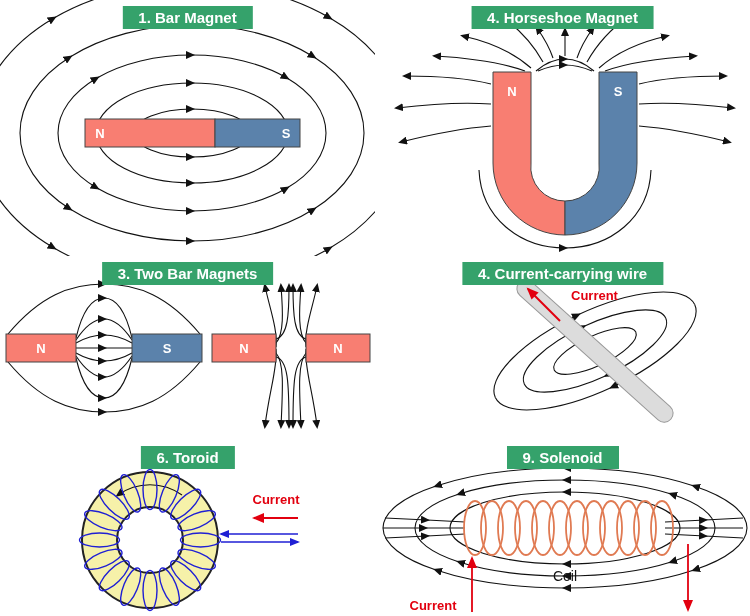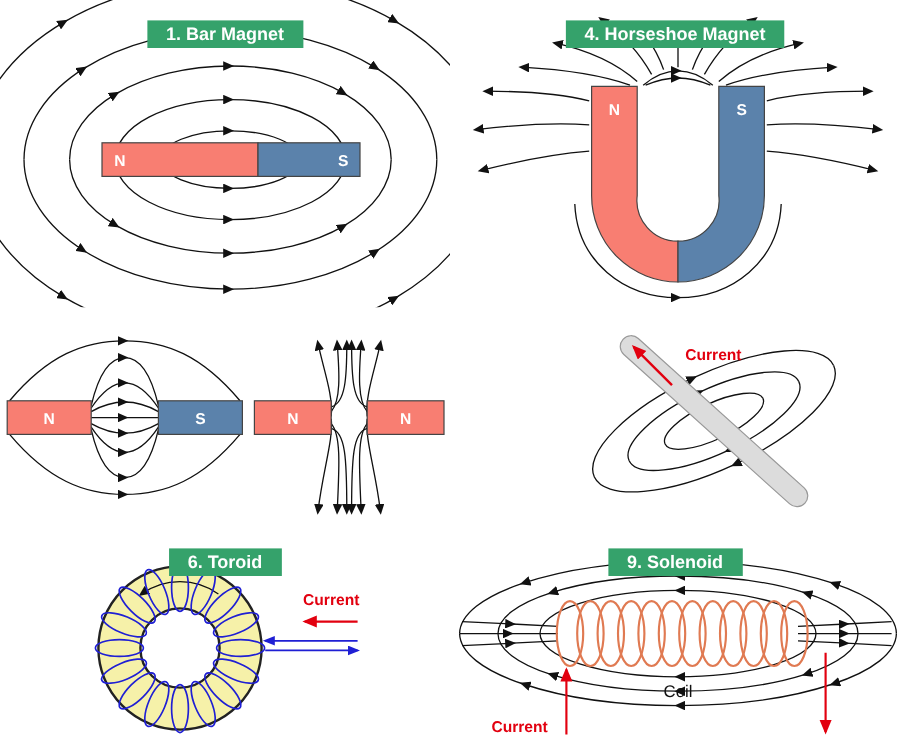--- a/index.html
+++ b/index.html
@@ -1,20 +1,20 @@
 <!DOCTYPE html>
 <html><head>
 <meta charset="utf-8">
 <style>
   html,body{margin:0;padding:0;background:#fff;}
   .stage{position:relative;width:750px;height:616px;background:#fff;overflow:hidden;
          font-family:"Liberation Sans",sans-serif;}
   .panel{position:absolute;overflow:hidden;}
   .panel svg{position:absolute;left:0;top:0;}
-  .banner{position:absolute;top:17px;left:50%;transform:translateX(-50%);
+  .banner{position:absolute;top:6px;left:50%;transform:translateX(-50%);
           background:#35a26b;color:#fff;font:bold 15px "Liberation Sans",sans-serif;
           padding:3px 16px;white-space:nowrap;z-index:3;}
   #p1{left:0;top:0;width:375px;height:256px;}
   #p2{left:375px;top:0;width:375px;height:256px;}
   #p3{left:0;top:256px;width:375px;height:184px;}
   #p4{left:375px;top:256px;width:375px;height:184px;}
   #p5{left:0;top:440px;width:375px;height:176px;}
   #p6{left:375px;top:440px;width:375px;height:176px;}
   .fl{fill:none;stroke:#111;stroke-width:1.1;}
   .pole{font:bold 13px "Liberation Sans",sans-serif;fill:#fff;text-anchor:middle;}
@@ -129,38 +129,40 @@
       <text x="41" y="97" class="pole">N</text>
       <text x="167" y="97" class="pole">S</text>
     </g>
     <g>
       <rect x="212" y="78" width="64" height="28" fill="#f87e72" stroke="#444"></rect>
       <rect x="306" y="78" width="64" height="28" fill="#f87e72" stroke="#444"></rect>
       <text x="244" y="97" class="pole">N</text>
       <text x="338" y="97" class="pole">N</text>
     </g>
   </svg>
+  <div class="banner">3. Two Bar Magnets</div>
 </div>
 
 <div class="panel" id="p4">
   <svg width="375" height="184">
     <g transform="translate(220,95) rotate(-25)" class="fl">
       <path d="M-45,0 A45,15 0 0 1 0,-15 A45,15 0 0 1 45,0" marker-mid="url(#ak)"></path>
       <path d="M45,0 A45,15 0 0 1 0,15 A45,15 0 0 1 -45,0" marker-mid="url(#ak)"></path>
       <path d="M-78,0 A78,27 0 0 1 0,-27 A78,27 0 0 1 78,0" marker-mid="url(#ak)"></path>
       <path d="M78,0 A78,27 0 0 1 0,27 A78,27 0 0 1 -78,0" marker-mid="url(#ak)"></path>
       <path d="M-110,0 A110,40 0 0 1 0,-40 A110,40 0 0 1 110,0" marker-mid="url(#ak)"></path>
       <path d="M110,0 A110,40 0 0 1 0,40 A110,40 0 0 1 -110,0" marker-mid="url(#ak)"></path>
     </g>
     <g transform="translate(220,95) rotate(42)">
       <rect x="-102" y="-9" width="204" height="18" rx="9" fill="#dcdcdc" stroke="#999"></rect>
     </g>
     <path d="M185,65 L153,33" stroke="#e2000f" stroke-width="2" fill="none" marker-end="url(#ar)"></path>
     <text x="196" y="44" class="cur">Current</text>
   </svg>
+  <div class="banner">4. Current-carrying wire</div>
 </div>
 
 <div class="panel" id="p5">
   <svg width="375" height="176">
     <circle cx="150" cy="100" r="68" fill="#f6f1a9" stroke="#222" stroke-width="2"></circle>
     <circle cx="150" cy="100" r="33" fill="#ffffff" stroke="#222" stroke-width="2"></circle>
     <path d="M182,55 A55,55 0 0 0 118,55" class="fl" marker-end="url(#ak)"></path>
     <g transform="translate(150,100)" fill="none" stroke="#1f1fd4" stroke-width="1.4">
       <ellipse transform="rotate(0)" cx="50.5" cy="0" rx="20" ry="7"></ellipse>
       <ellipse transform="rotate(22.5)" cx="50.5" cy="0" rx="20" ry="7"></ellipse>

